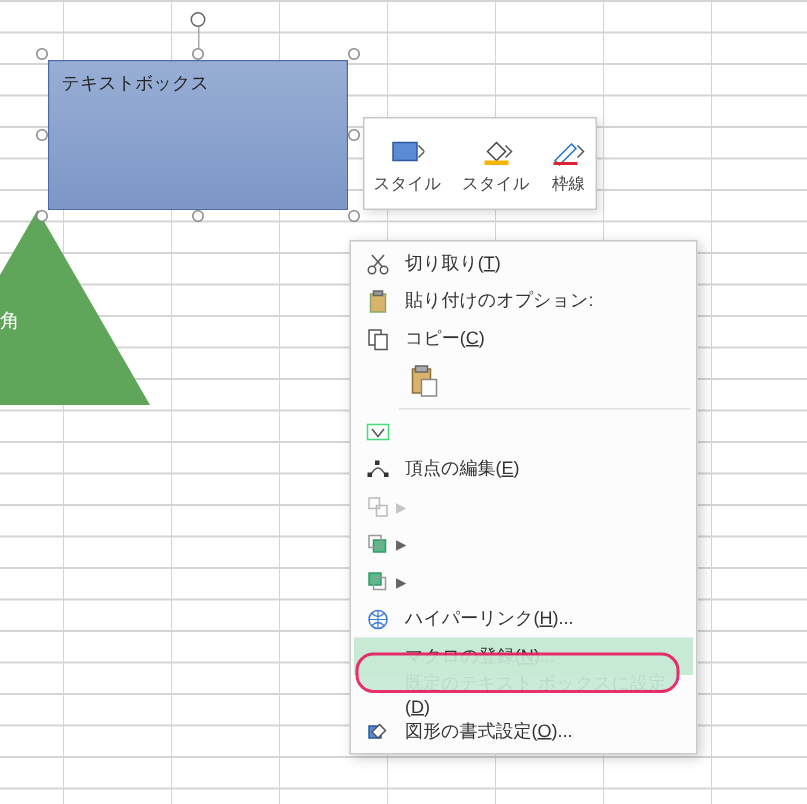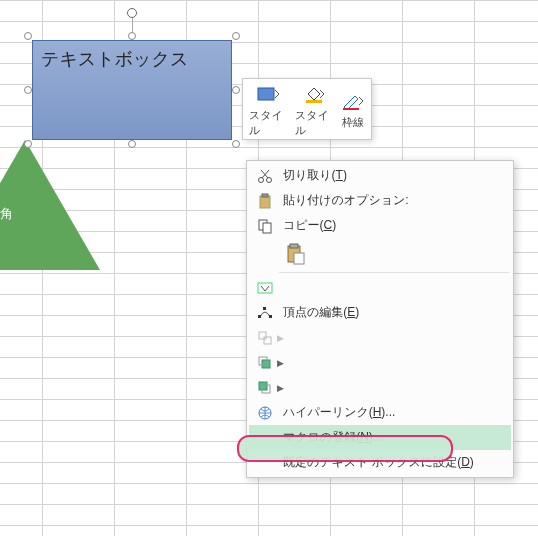--- a/index.html
+++ b/index.html
@@ -26,21 +26,21 @@
   .shape {
     position: absolute;
     left: 32px;
     top: 40px;
     width: 200px;
     height: 100px;
     background: linear-gradient(#98aed5, #7c97c7);
     border: 1px solid #4a6aa5;
     padding: 6px 8px;
     color: #262626;
-    font-size: 18px;
+    font-size: 12px;
   }
   .handle {
     position: absolute;
     width: 8px;
     height: 8px;
     background: #fff;
     border: 1px solid #888;
     border-radius: 50%;
   }
   .sel {
@@ -92,52 +92,51 @@
     left: 0px;
     top: 205px;
     color: #fff;
     font-size: 13px;
   }
   
   .minitb {
     position: absolute;
     left: 242px;
     top: 78px;
-    width: 130px;
+    width: 156px;
     height: 62px;
     background: #fff;
     border: 1px solid #c8c8c8;
     box-shadow: 2px 2px 6px rgba(0,0,0,.15);
     display: flex;
     align-items: center;
-    justify-content: flex-start;
+    justify-content: space-between;
     padding: 4px 2px 2px;
   }
   .minitb .btn {
     display: flex;
     flex-direction: column;
     align-items: center;
     gap: 3px;
     padding: 2px 4px;
     cursor: default;
     color: #444;
     font-size: 11px;
   }
   .minitb .ic { width: 24px; height: 22px; display: flex; align-items: center; justify-content: center; }
   
   .menu {
     position: absolute;
     left: 233px;
     top: 160px;
-    width: 268px;
+    width: 232px;
     background: #fcfcfc;
     border: 1px solid #c8c8c8;
     box-shadow: 2px 2px 8px rgba(0,0,0,.2);
     padding: 2px;
-    margin-left: 13px;
   }
   .menu .item {
     display: flex;
     align-items: center;
     height: 25px;
     padding: 0 6px 0 4px;
     color: #333;
     position: relative;
   }
   .menu .item.disabled { color: #b5b5b5; }
@@ -335,15 +334,24 @@
     <span class="lbl">ハイパーリンク(<u>H</u>)...</span>
   </div>
   <div class="item hl">
     <span class="ic"></span>
     <span class="lbl">マクロの登録(<u>N</u>)...</span>
   </div>
   <div class="item">
     <span class="ic"></span>
     <span class="lbl">既定のテキスト ボックスに設定(<u>D</u>)</span>
   </div>
+  <div class="item">
+    <span class="ic">
+        <svg width="16" height="16">
+          <rect x="2" y="4" width="8" height="8" fill="#5b8bd4" stroke="#2d5aa0"></rect>
+          <path d="M9 3 l4 4 l-5 5 l-4 -4 z" fill="#fff" stroke="#555"></path>
+        </svg>
+      </span>
+    <span class="lbl">図形の書式設定(<u>O</u>)...</span>
+  </div>
 </div>
 
 <div class="highlight"></div>
 
 </body></html>

